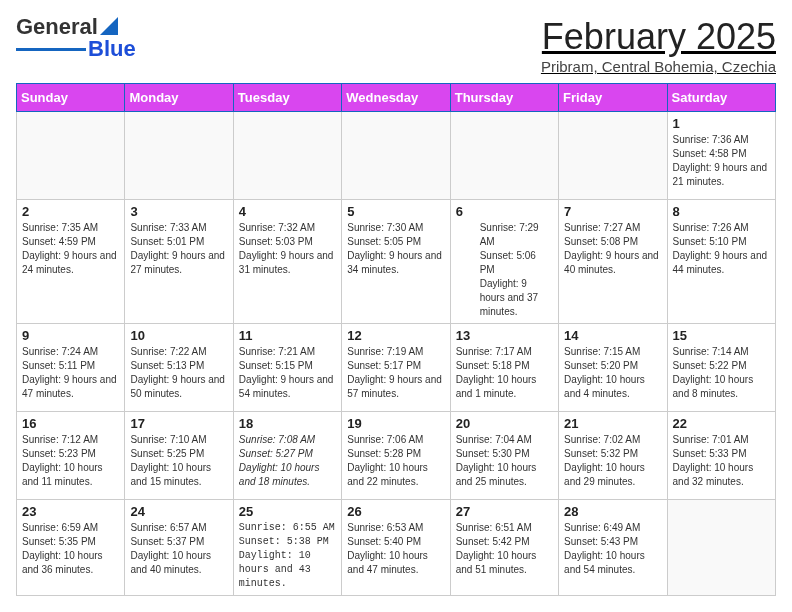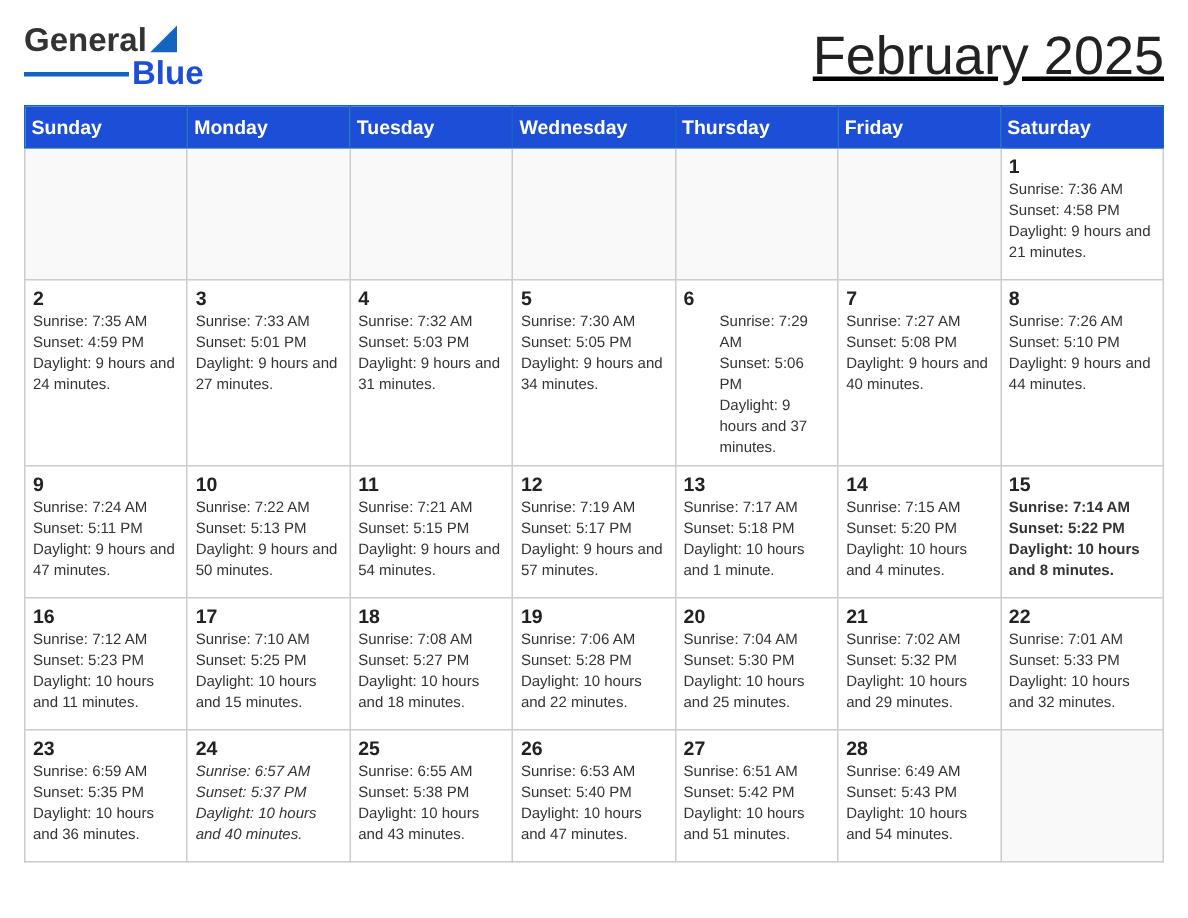--- a/index.html
+++ b/index.html
@@ -34,21 +34,21 @@
     .location {
       font-size: 15px;
       color: #444;
     }
     .calendar {
       width: 100%;
       border-collapse: collapse;
       border: 1px solid #ccc;
     }
     .calendar th {
-      background: #1d4ed8;
+      background: #d946ef;
       color: #fff;
       padding: 6px 4px;
       font-size: 13px;
       font-weight: bold;
       text-align: left;
       border: 1px solid #1565c0;
     }
     .calendar td {
       width: calc(100% / 7);
       vertical-align: top;
@@ -84,20 +84,21 @@
         <polygon points="0,18 18,0 18,18" fill="#1565c0"></polygon>
       </svg>
     </div>
     <div style="display:flex; align-items:center; margin-top:-2px;">
       <div style="width:70px; height:3px; background:#1565c0; margin-right:2px;"></div>
       <span style="font-size:22px; font-weight:bold; color:#1d4ed8;">Blue</span>
     </div>
   </div>
   <div class="title-section">
     <div class="month-year">February 2025</div>
+    <div class="location">Pribram, Central Bohemia, Czechia</div>
   </div>
 </div>
 
 <table class="calendar">
   <thead>
     <tr>
     <th>Sunday</th>
         <th>Monday</th>
         <th>Tuesday</th>
         <th>Wednesday</th>
@@ -197,41 +198,41 @@
 Daylight: 10 hours and 1 minute.</div>
         </td>
         <td>
           <span class="day-num">14</span>
           <div class="day-info" style="white-space: pre-line;">Sunrise: 7:15 AM
 Sunset: 5:20 PM
 Daylight: 10 hours and 4 minutes.</div>
         </td>
         <td>
           <span class="day-num">15</span>
-          <div class="day-info" style="white-space: pre-line; font-weight: bold;">Sunrise: 7:14 AM
+          <div class="day-info" style="white-space: pre-line;">Sunrise: 7:14 AM
 Sunset: 5:22 PM
 Daylight: 10 hours and 8 minutes.</div>
         </td>
       </tr>
       <tr>
         <td>
           <span class="day-num">16</span>
           <div class="day-info" style="white-space: pre-line;">Sunrise: 7:12 AM
 Sunset: 5:23 PM
 Daylight: 10 hours and 11 minutes.</div>
         </td>
         <td>
           <span class="day-num">17</span>
           <div class="day-info" style="white-space: pre-line;">Sunrise: 7:10 AM
 Sunset: 5:25 PM
 Daylight: 10 hours and 15 minutes.</div>
         </td>
         <td>
           <span class="day-num">18</span>
-          <div class="day-info" style="white-space: pre-line;">Sunrise: 7:08 AM
+          <div class="day-info" style="white-space: pre-line; font-style: italic;">Sunrise: 7:08 AM
 Sunset: 5:27 PM
 Daylight: 10 hours and 18 minutes.</div>
         </td>
         <td>
           <span class="day-num">19</span>
           <div class="day-info" style="white-space: pre-line;">Sunrise: 7:06 AM
 Sunset: 5:28 PM
 Daylight: 10 hours and 22 minutes.</div>
         </td>
         <td>
@@ -255,27 +256,27 @@
       </tr>
       <tr>
         <td>
           <span class="day-num">23</span>
           <div class="day-info" style="white-space: pre-line;">Sunrise: 6:59 AM
 Sunset: 5:35 PM
 Daylight: 10 hours and 36 minutes.</div>
         </td>
         <td>
           <span class="day-num">24</span>
-          <div class="day-info" style="white-space: pre-line; font-style: italic;">Sunrise: 6:57 AM
+          <div class="day-info" style="white-space: pre-line;">Sunrise: 6:57 AM
 Sunset: 5:37 PM
 Daylight: 10 hours and 40 minutes.</div>
         </td>
         <td>
           <span class="day-num">25</span>
-          <div class="day-info" style="white-space: pre-line;">Sunrise: 6:55 AM
+          <div class="day-info" style="white-space: pre-line; font-family: Liberation Mono, monospace;">Sunrise: 6:55 AM
 Sunset: 5:38 PM
 Daylight: 10 hours and 43 minutes.</div>
         </td>
         <td>
           <span class="day-num">26</span>
           <div class="day-info" style="white-space: pre-line;">Sunrise: 6:53 AM
 Sunset: 5:40 PM
 Daylight: 10 hours and 47 minutes.</div>
         </td>
         <td>

